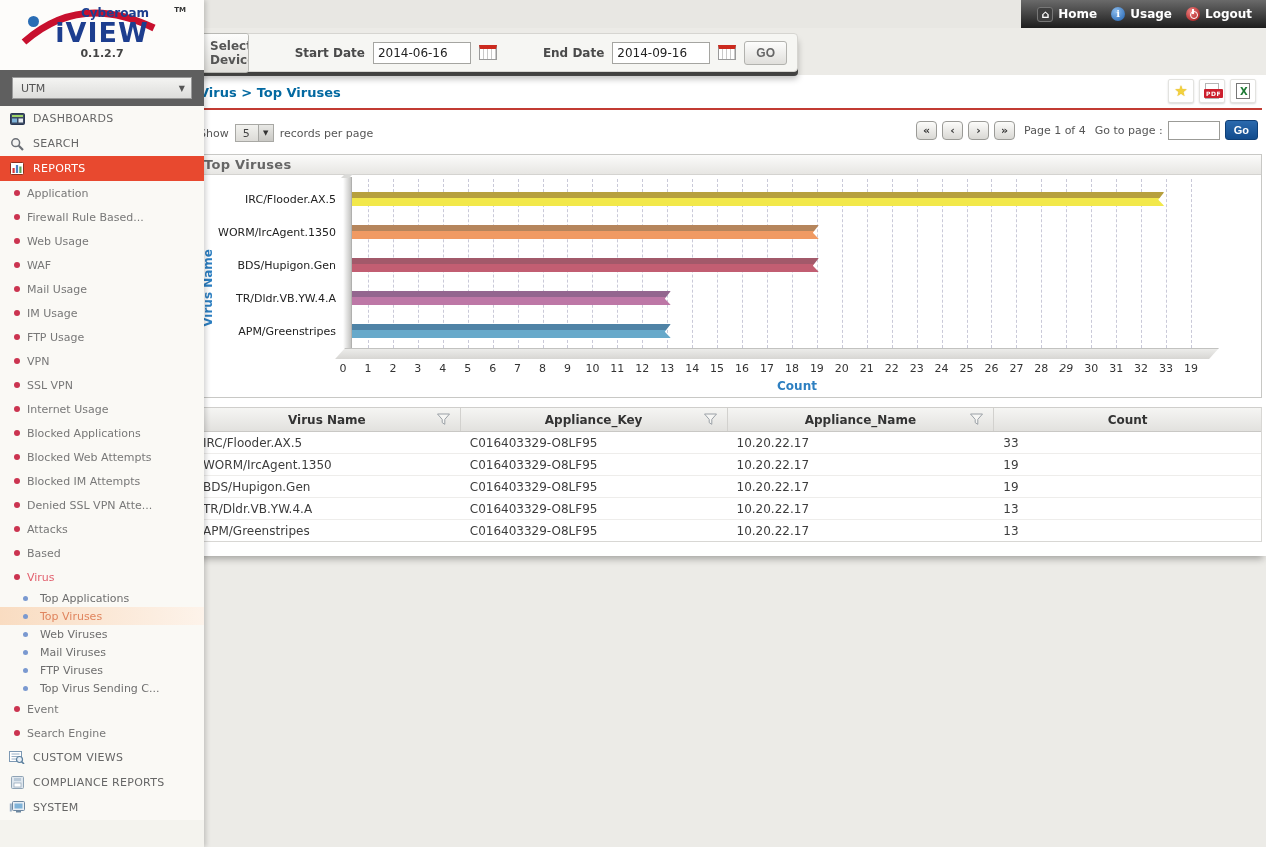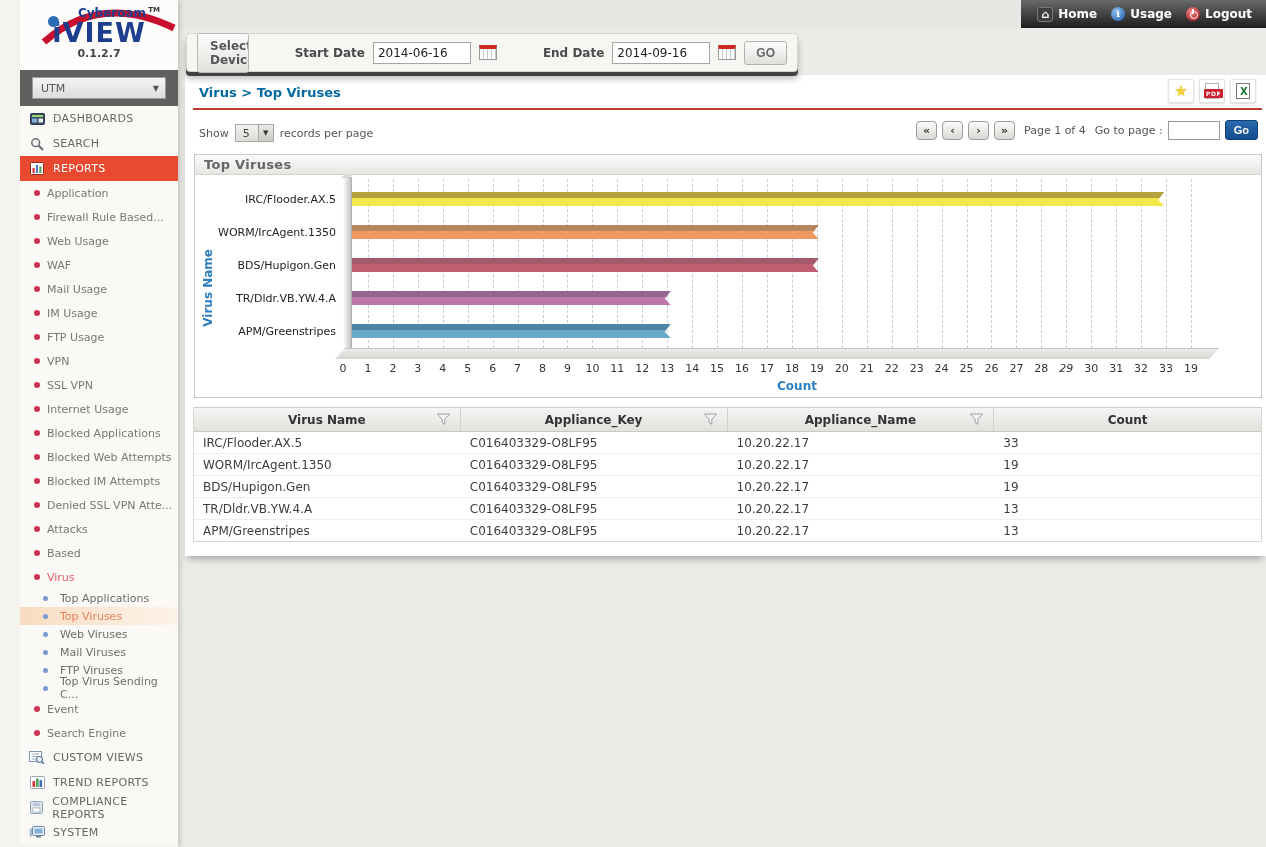--- a/index.html
+++ b/index.html
@@ -1,21 +1,21 @@
 <!DOCTYPE html>
 <html><head>
 <meta charset="utf-8">
 <style>
   * { margin:0; padding:0; box-sizing:border-box; }
   html,body { width:1266px; height:847px; overflow:hidden;
     font-family:"DejaVu Sans","Liberation Sans",sans-serif; background:#ecebe7; }
 
   
-  .sidebar { position:absolute; left:0; top:0; width:178px; height:847px;
-    background:#f4f3ee; box-shadow:2px 0 5px rgba(0,0,0,.18); z-index:5;padding-left:20px; }
+  .sidebar { position:absolute; left:0; top:0; width:204px; height:847px;
+    background:#f4f3ee; box-shadow:2px 0 5px rgba(0,0,0,.18); z-index:5; }
   .logo-area { height:70px; background:#fdfcfa; position:relative; text-align:center; padding-top:4px; }
   .logo-swoosh { position:absolute; left:18px; top:2px; }
   .brand-line { position:relative; font-size:12px; font-weight:bold; color:#1d3e8f; margin-top:2px; padding-left:26px; }
   .brand-tm { font-size:7px; vertical-align:top; color:#333; position:absolute; right:18px; top:0; }
   .brand-product { position:relative; font-size:27px; font-weight:bold; color:#1d3e8f; line-height:26px; letter-spacing:1px; }
   .brand-product .idot { display:inline-block; width:11px; height:11px; background:#2a6db5; border-radius:50%; position:absolute; left:28px; top:-4px; }
   .brand-version { font-size:11px; font-weight:bold; color:#444; margin-top:1px; }
   .utm-band { height:36px; background:#5f5f5f; padding:7px 12px 0 12px; }
   .utm-select { height:22px; background:linear-gradient(#f4f4f2,#dddddb); border:1px solid #9a9a9a;
     display:flex; align-items:center; justify-content:space-between; padding:0 6px 0 8px;
@@ -299,31 +299,20 @@
           <svg width="16" height="13" viewBox="0 0 16 13">
             <rect x="0.5" y="0.5" width="12" height="10" fill="#fff" stroke="#7d99b4"></rect>
             <line x1="2.5" y1="3" x2="10.5" y2="3" stroke="#9ab0c6"></line>
             <line x1="2.5" y1="5.5" x2="10.5" y2="5.5" stroke="#9ab0c6"></line>
             <line x1="2.5" y1="8" x2="7" y2="8" stroke="#9ab0c6"></line>
             <circle cx="10.5" cy="8.5" r="3" fill="#e8f0f8" stroke="#5b7f9d" stroke-width="1.2"></circle>
             <line x1="12.7" y1="10.7" x2="15" y2="13" stroke="#5b7f9d" stroke-width="1.6"></line>
           </svg>
         </span>
         <span>CUSTOM VIEWS</span>
-      </div>
-      <div class="menu-main">
-        <span class="micon">
-          <svg width="15" height="13" viewBox="0 0 15 13">
-            <rect x="0.5" y="0.5" width="14" height="12" rx="1" fill="#fff" stroke="#98a3ad"></rect>
-            <rect x="2.5" y="5" width="2.6" height="6" fill="#d8343c"></rect>
-            <rect x="6" y="2.5" width="2.6" height="8.5" fill="#56a556"></rect>
-            <rect x="9.5" y="4" width="2.6" height="7" fill="#3a6fbe"></rect>
-          </svg>
-        </span>
-        <span>TREND REPORTS</span>
       </div>
       <div class="menu-main">
         <span class="micon">
           <svg width="13" height="13" viewBox="0 0 13 13">
             <rect x="0.5" y="0.5" width="12" height="12" rx="1" fill="#dfe7ee" stroke="#8fa3b5"></rect>
             <rect x="3" y="2" width="7" height="3" fill="#b9c9d8"></rect>
             <rect x="3" y="7" width="7" height="4" fill="#fff" stroke="#8fa3b5" stroke-width="0.7"></rect>
           </svg>
         </span>
         <span>COMPLIANCE REPORTS</span>

